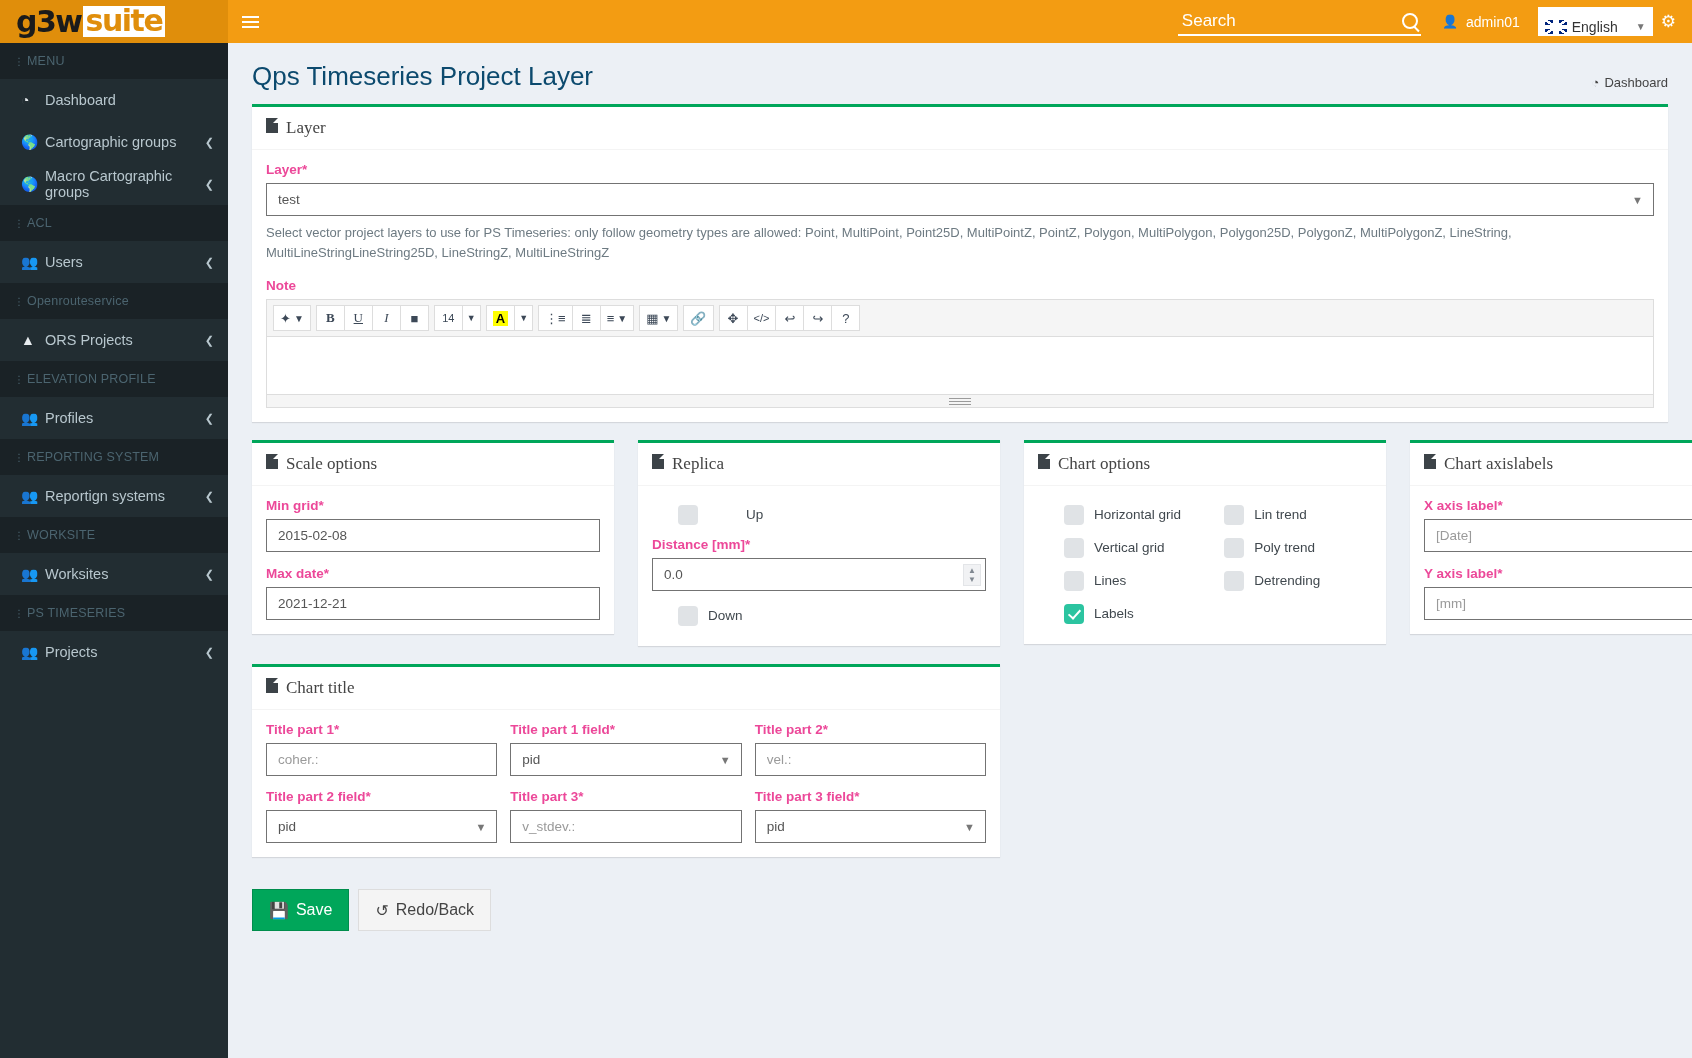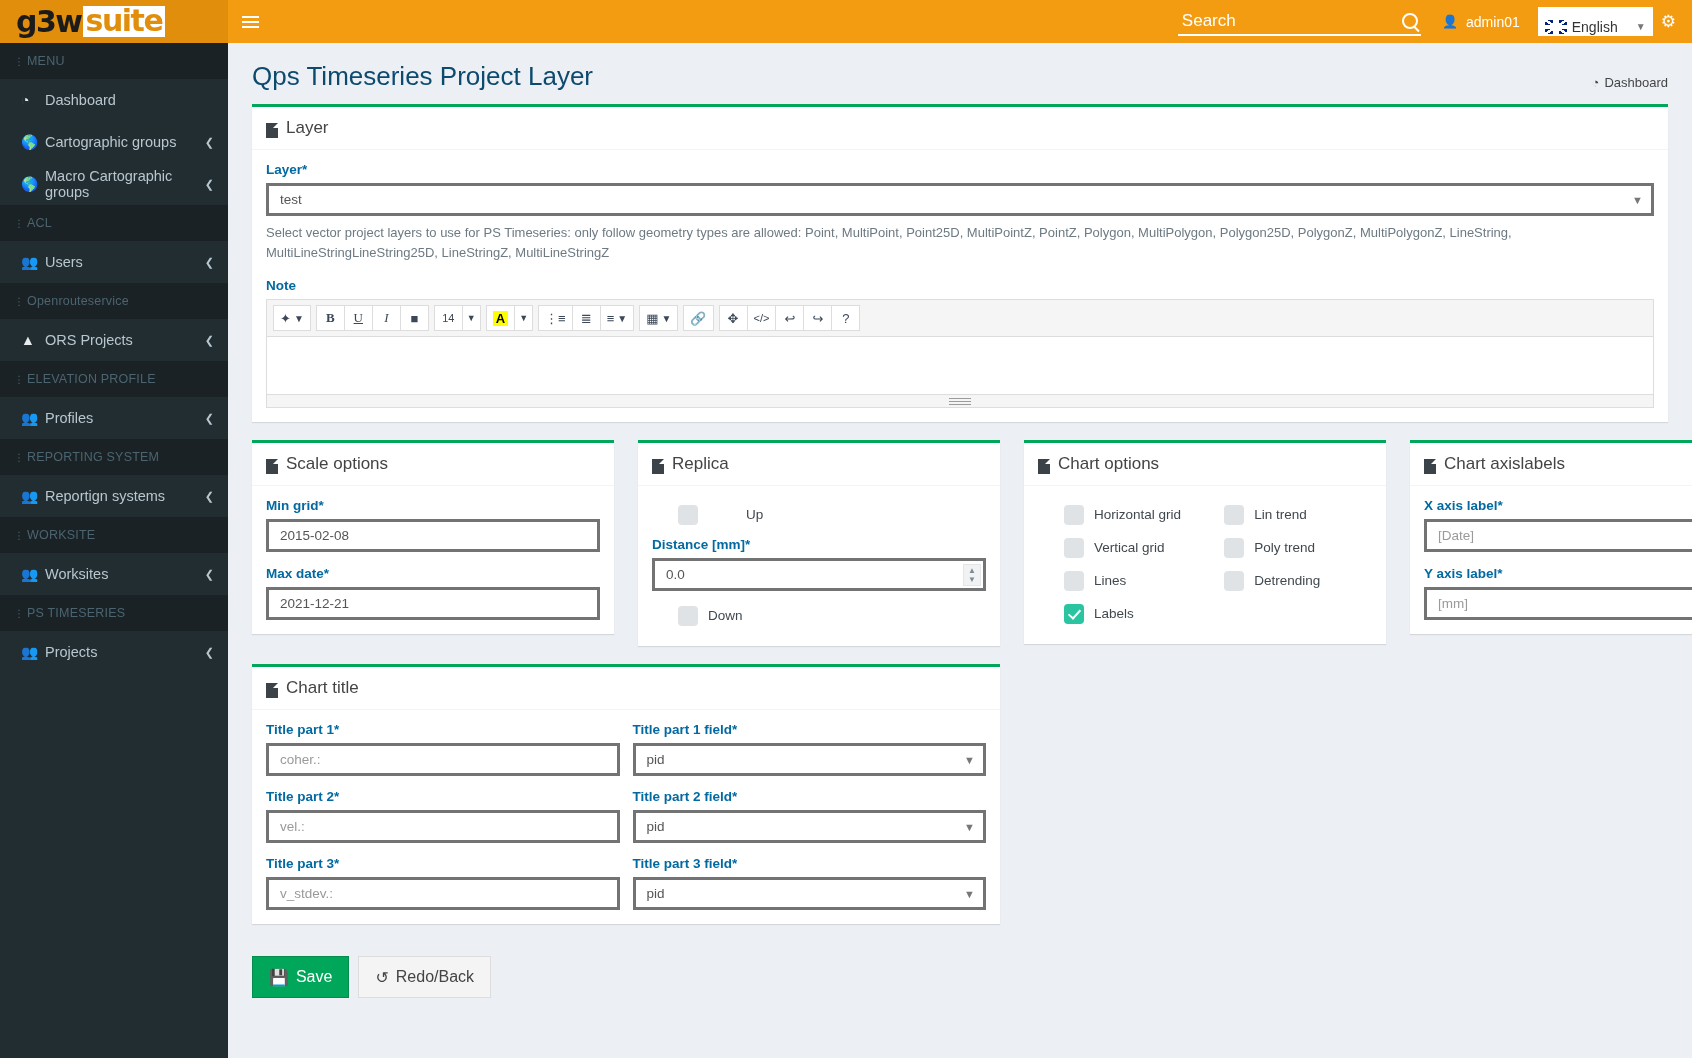--- a/index.html
+++ b/index.html
@@ -121,36 +121,36 @@
     display: flex; align-items: center; gap: 5px; padding-bottom: 2px;
   }
 
   
   .box {
     background: #fff; border-top: 3px solid #00a65a;
     box-shadow: 0 1px 1px rgba(0,0,0,.1); margin: 0 0 18px 0;
   }
   .box-head {
     padding: 11px 14px; border-bottom: 1px solid #f4f4f4;
-    display: flex; align-items: flex-end; gap: 8px;
+    display: flex; align-items: flex-start; gap: 8px; font-family: Liberation Serif, serif;
   }
   .box-title { font-size: 17px; color: #444; font-weight: 400; }
   .file-ico {
     width: 12px; height: 15px; background: #3c4348; position: relative; flex: 0 0 12px;
   }
   .file-ico::after {
     content: ""; position: absolute; right: 0; top: 0;
     border-width: 0 0 5px 5px; border-style: solid;
     border-color: transparent transparent #fff transparent;
   }
   .box-body { padding: 12px 14px 14px 14px; }
 
-  label.fl { display:block; font-size: 13.5px; font-weight: bold; color: #0369a1; margin-bottom: 6px; }
+  label.fl { display:block; font-size: 13.5px; font-weight: bold; color: #ec4899; margin-bottom: 6px; }
   .inp {
-    width: 100%; height: 33px; border: 3px solid #737373; background: #fff;
+    width: 100%; height: 33px; border: 1px solid #737373; background: #fff;
     padding: 0 11px; font-size: 13.5px; color: #555; outline: none;
     font-family: "Liberation Sans", sans-serif; border-radius: 0;
   }
   .inp::placeholder { color: #9a9a9a; opacity: 1; }
   .sel-wrap { position: relative; }
   .sel-wrap .caret {
     position: absolute; right: 11px; top: 50%; transform: translateY(-50%);
     pointer-events: none; color: #777; font-size: 11px;
   }
   .helptext { font-size: 13px; color: #6d7a82; line-height: 1.5; margin-top: 7px; }
@@ -200,21 +200,21 @@
 
   .spinner-wrap { position: relative; }
   .spinner {
     position: absolute; right: 5px; top: 50%; transform: translateY(-50%);
     width: 18px; height: 22px; background: #f1f2f4; border: 1px solid #e3e5e8;
     display: flex; flex-direction: column; align-items: center; justify-content: center;
     font-size: 8px; line-height: 9px; color: #808891; cursor: pointer;
   }
 
   
-  .ct-grid { display: grid; grid-template-columns: 1fr 1fr; column-gap: 24px; row-gap: 14px; gap: 13px; }
+  .ct-grid { display: grid; grid-template-columns: 1fr 1fr 1fr; column-gap: 24px; row-gap: 14px; gap: 13px; }
 
   
   .btnrow { display: flex; gap: 9px; padding: 14px 24px 0 24px; }
   .btn {
     height: 42px; display: flex; align-items: center; gap: 7px;
     padding: 0 16px; font-size: 16px; cursor: pointer; border: 1px solid transparent;
   }
   .btn-save { background: #00a65a; color: #fff; border-color: #008d4c; }
   .btn-default { background: #f4f4f4; color: #444; border-color: #ddd; }
   .scroll-area { height: 1015px; overflow: hidden; }

